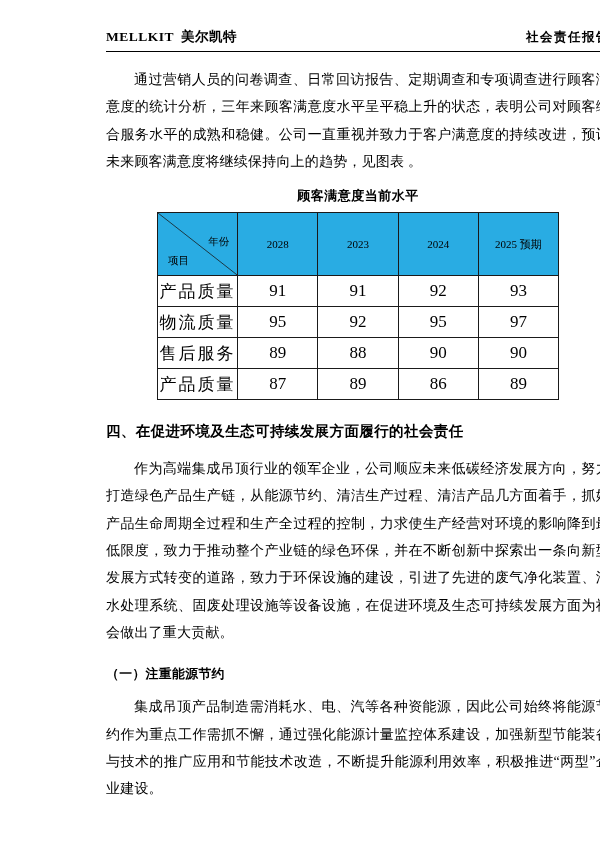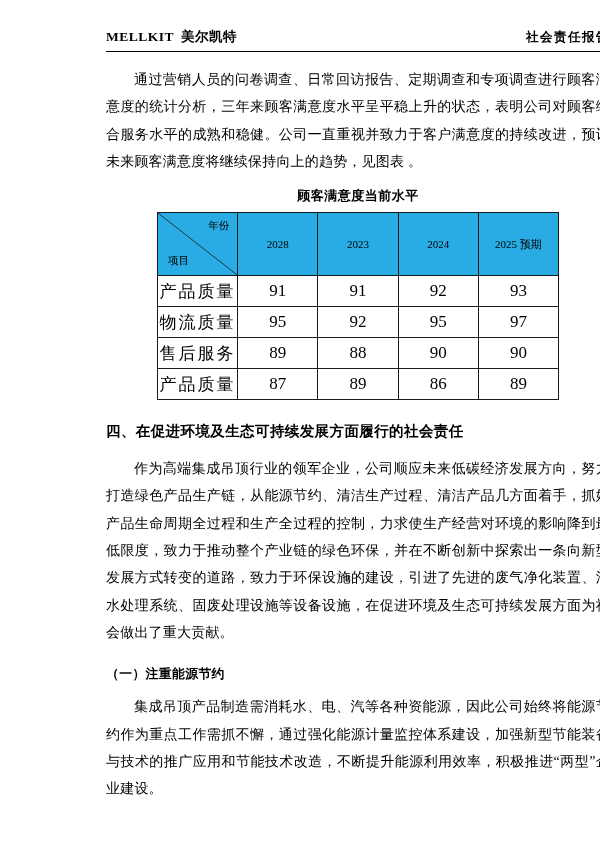--- a/index.html
+++ b/index.html
@@ -100,21 +100,21 @@
   }
   th.corner-cell .diag {
     position: absolute;
     left: 0; top: 0;
     width: 100%; height: 100%;
     pointer-events: none;
   }
   th.corner-cell .lbl-year {
     position: absolute;
     right: 8px;
-    top: 6px;
+    top: 22px;
     font-size: 10.5px;
   }
   th.corner-cell .lbl-item {
     position: absolute;
     left: 10px;
     bottom: 7px;
     font-size: 10.5px;
   }
   td.rowhead {
     letter-spacing: 2px;

